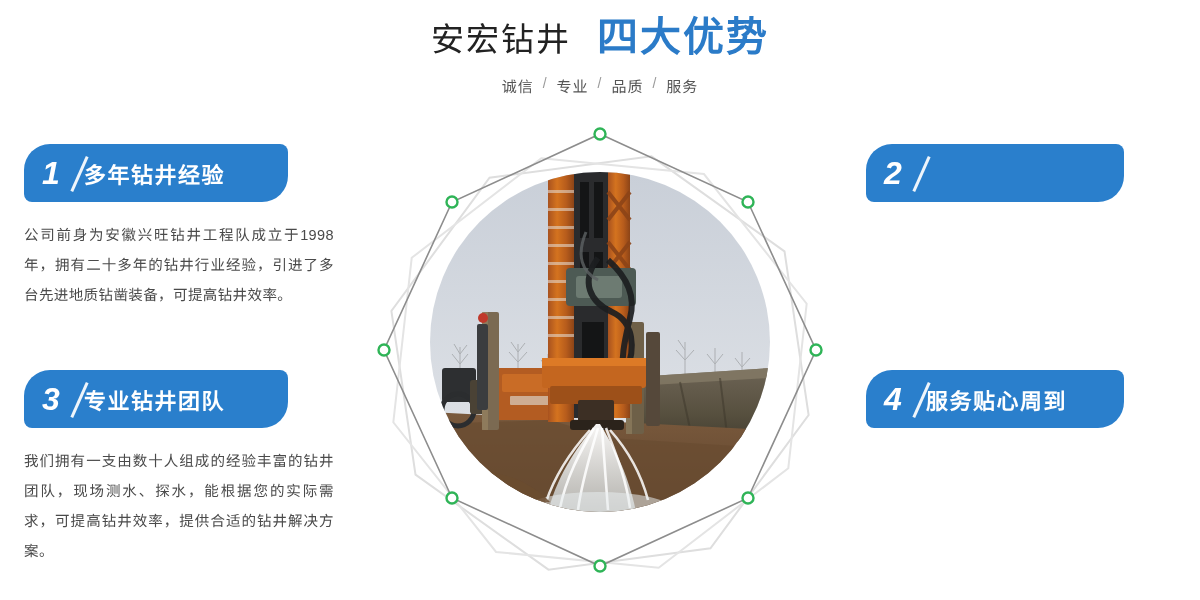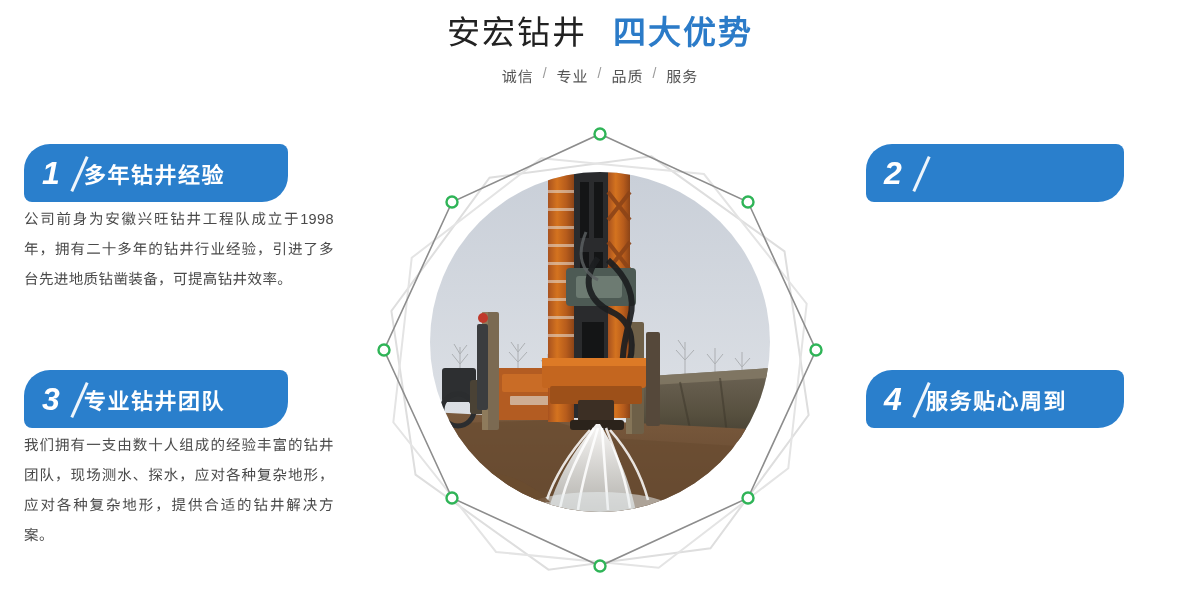--- a/index.html
+++ b/index.html
@@ -43,21 +43,21 @@
   }
 
   .title-main {
     font-size: 33px;
     font-weight: 400;
     color: #222222;
     letter-spacing: 2px;
   }
 
   .title-accent {
-    font-size: 33px;
+    font-size: 41px;
     font-weight: 700;
     color: #2b7bc8;
     letter-spacing: 2px;
   }
 
   .subtitle {
     margin-top: 12px;
     font-size: 15px;
     color: #555555;
     letter-spacing: 1px;
@@ -131,21 +131,21 @@
 
   .card-title {
     font-size: 22px;
     font-weight: 700;
     color: #ffffff;
     letter-spacing: 1.5px;
     white-space: nowrap;
   }
 
   .card-body {
-    margin-top: 2px;
+    margin-top: 18px;
     font-size: 14.5px;
     line-height: 30px;
     color: #4a4a4a;
     letter-spacing: .4px;
     width: 310px;
     text-align: justify;
   }
 
   .card-right .card-body { width: 300px; }
 
@@ -211,21 +211,21 @@
   </div>
 
   <div class="card card-left card-3">
     <div class="card-banner">
       <span class="badge">
         <span class="badge-num">3</span>
         <span class="badge-slash"></span>
       </span>
       <span class="card-title">专业钻井团队</span>
     </div>
-    <p class="card-body">我们拥有一支由数十人组成的经验丰富的钻井团队，现场测水、探水，应对各种复杂地形，应对各种复杂地形，提供合适的钻井解决方案。</p>
+    <p class="card-body">我们拥有一支由数十人组成的经验丰富的钻井团队，现场测水、探水，能根据您的实际需求，可提高钻井效率，提供合适的钻井解决方案。</p>
   </div>
 
   <div class="card card-right card-2">
     <div class="card-banner">
       <span class="badge">
         <span class="badge-num">2</span>
         <span class="badge-slash"></span>
       </span>
     </div>
   </div>

